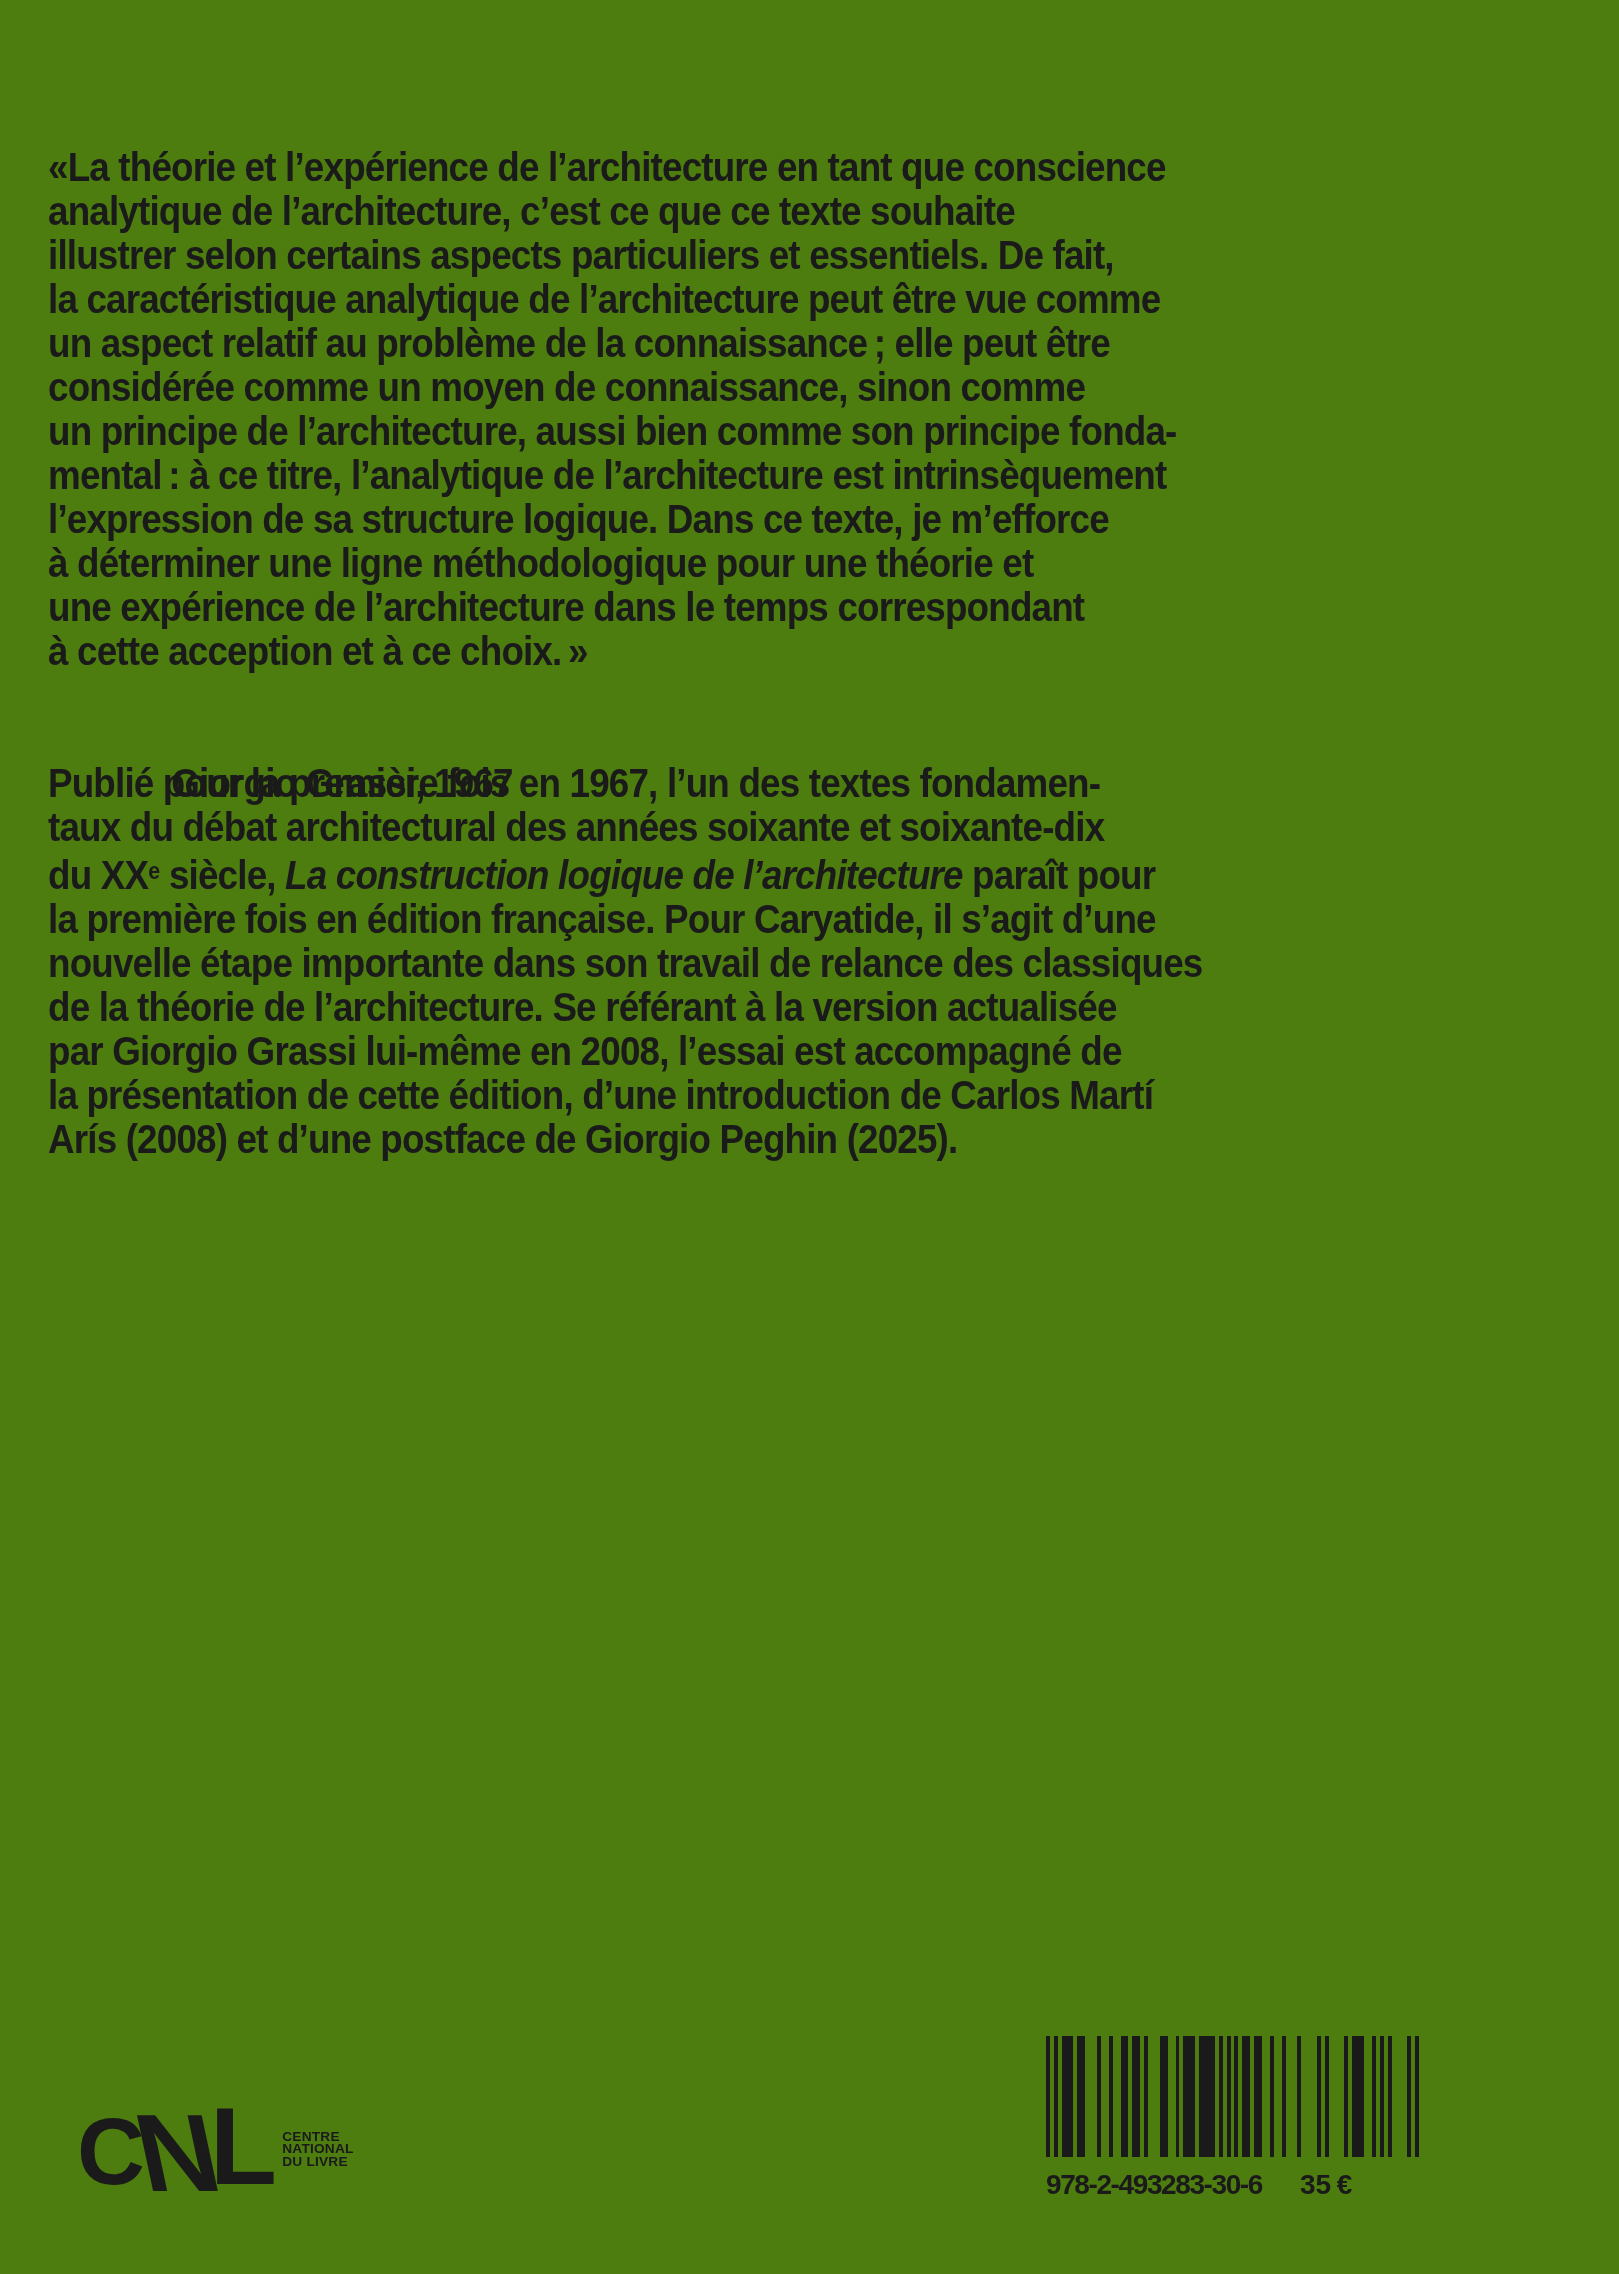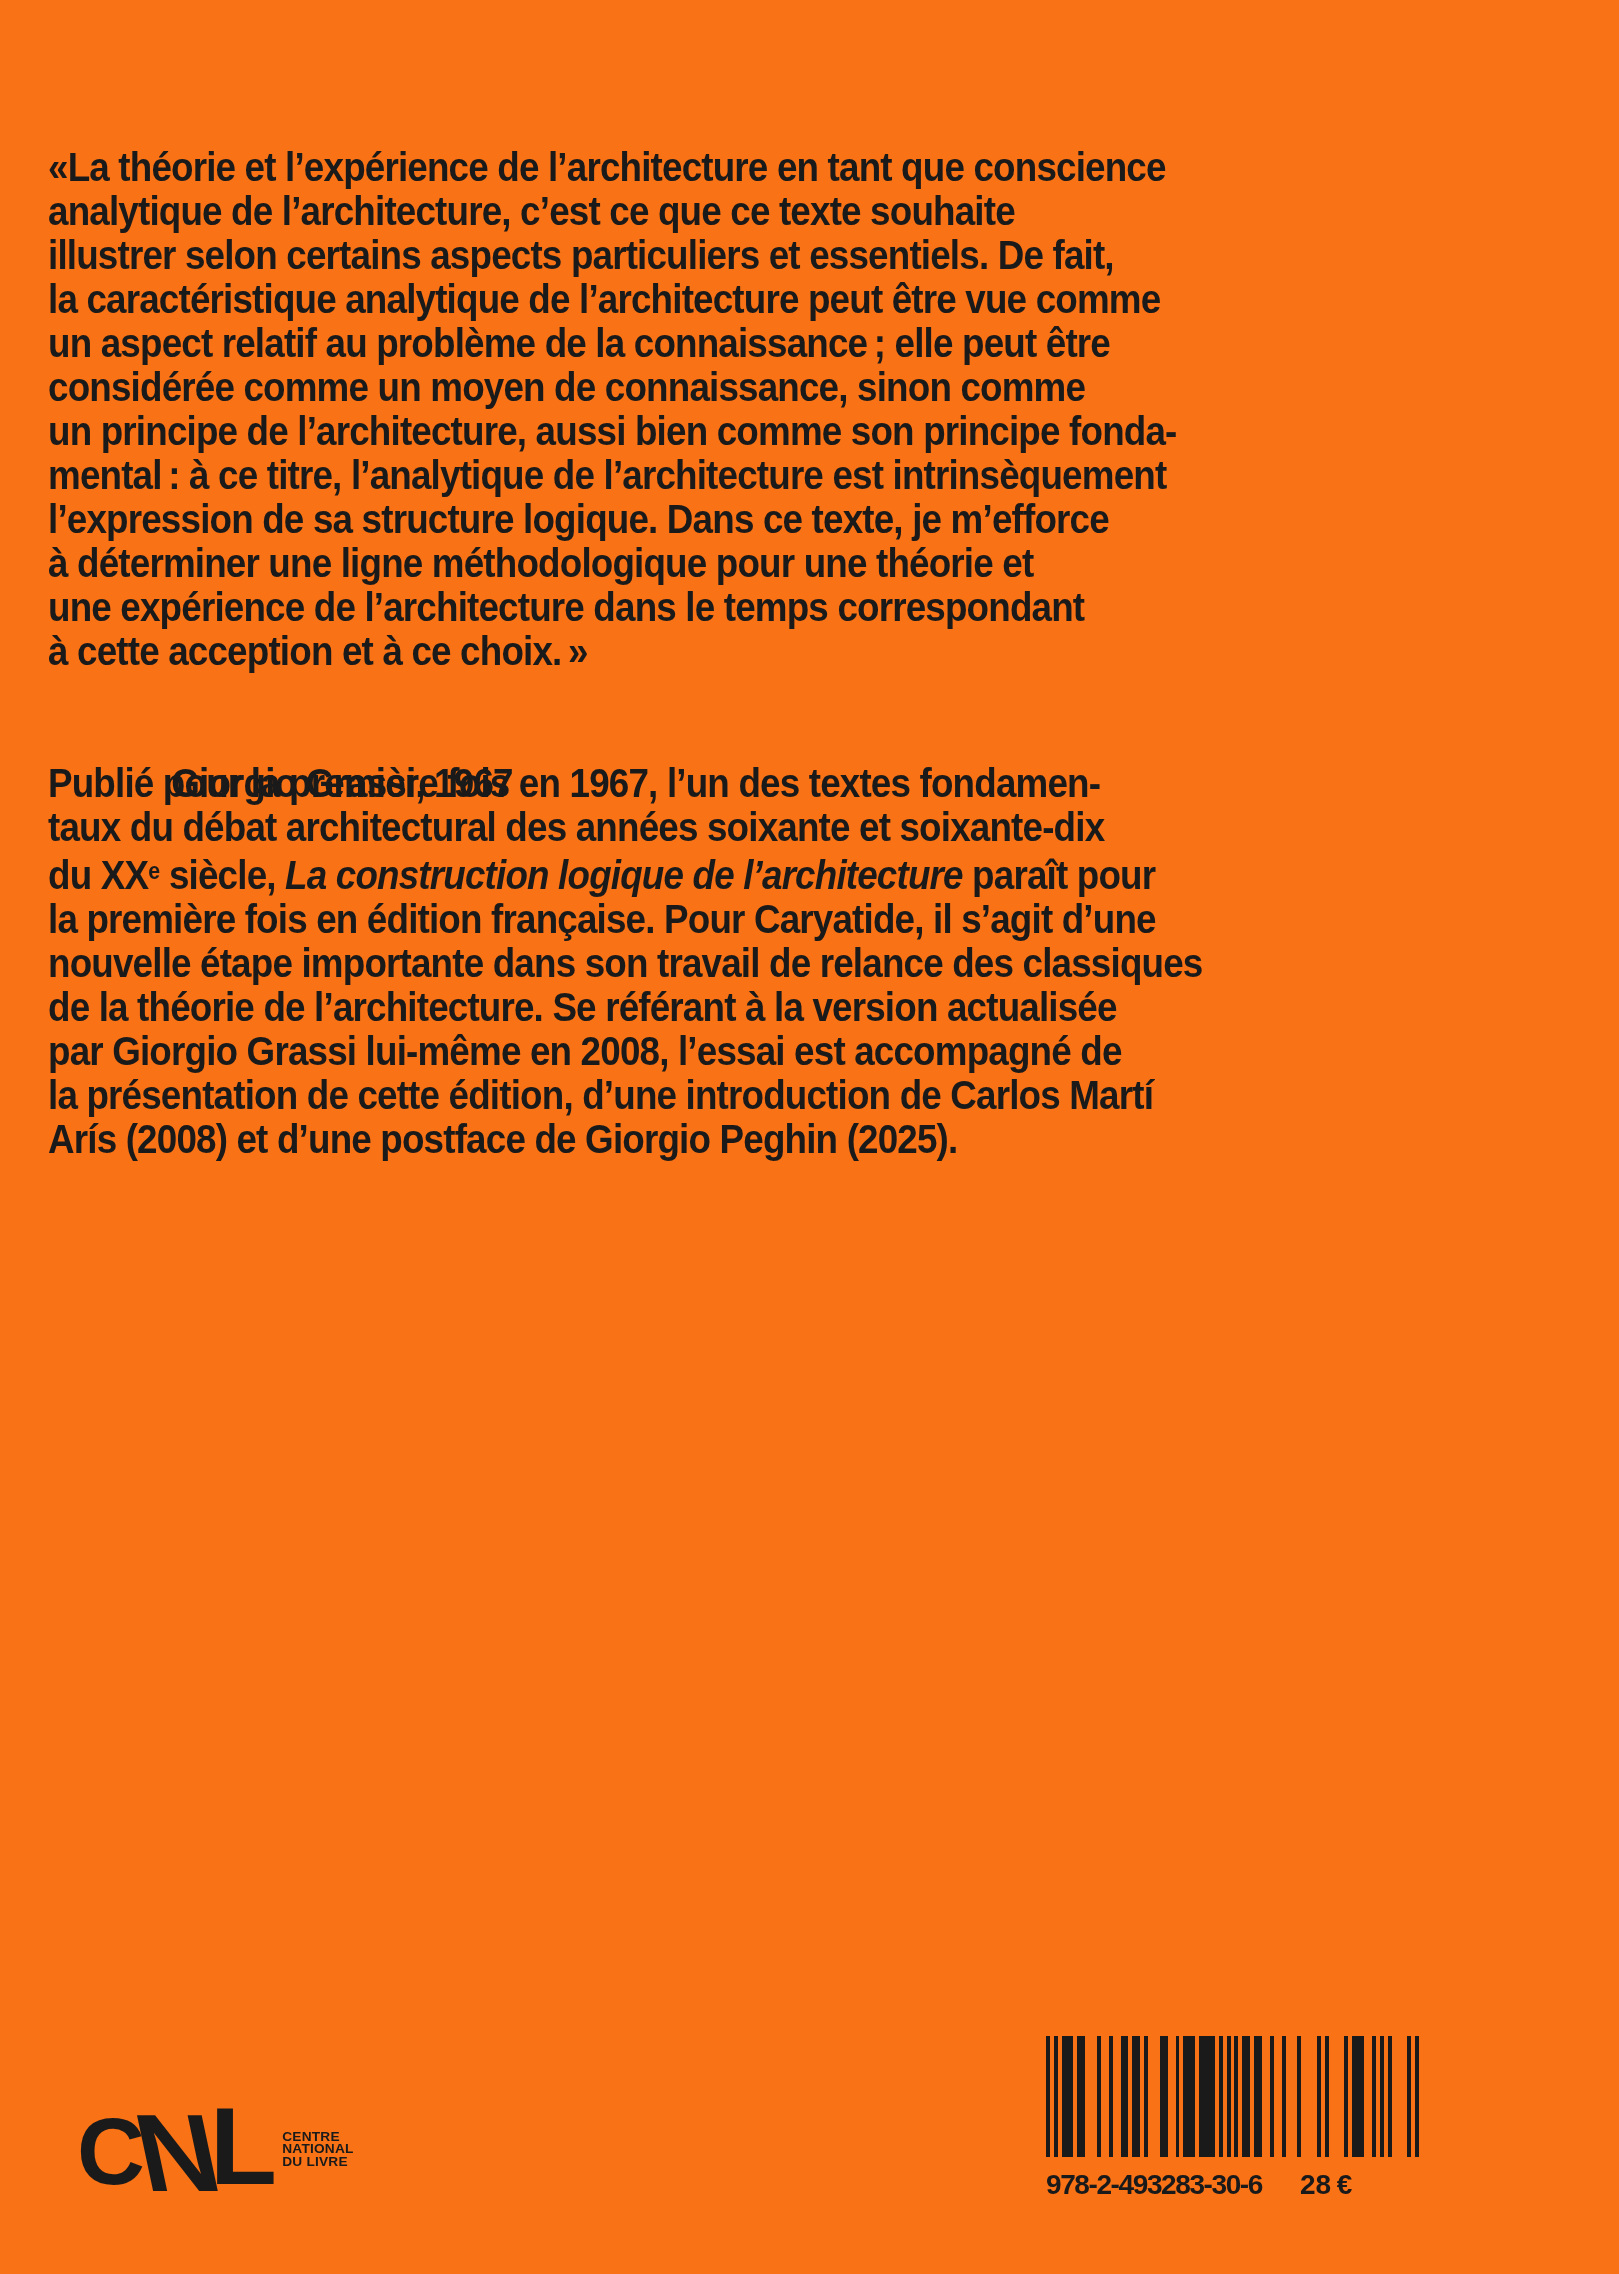--- a/index.html
+++ b/index.html
@@ -1,20 +1,20 @@
 <!DOCTYPE html>
 <html style="font-size:14.6px"><head>
 <meta charset="utf-8">
 <style>
   html, body { margin: 0; padding: 0; background: #e8e8e8; }
   .page {
     position: relative;
     width: 1619px;
     height: 2274px;
-    background: #f97316;
+    background: #4d7c0f;
     font-family: "Liberation Sans", sans-serif;
     color: #1a1a1a;
     overflow: hidden;
   }
 
   
   .textblock {
     position: absolute;
     left: 48px;
     font-size: 40px;
@@ -129,18 +129,18 @@
         <rect x="76" y="0" width="1" height="1" fill="#1a1a1a"></rect>
         <rect x="78" y="0" width="3" height="1" fill="#1a1a1a"></rect>
         <rect x="83" y="0" width="1" height="1" fill="#1a1a1a"></rect>
         <rect x="85" y="0" width="1" height="1" fill="#1a1a1a"></rect>
         <rect x="87" y="0" width="1" height="1" fill="#1a1a1a"></rect>
         <rect x="92" y="0" width="1" height="1" fill="#1a1a1a"></rect>
         <rect x="94" y="0" width="1" height="1" fill="#1a1a1a"></rect>
       </svg>
     <div class="isbn-row">
       <span>978-2-493283-30-6</span>
-      <span class="price">28 €</span>
+      <span class="price">35 €</span>
     </div>
   </div>
 
 </div>
 
 
 </body></html>

